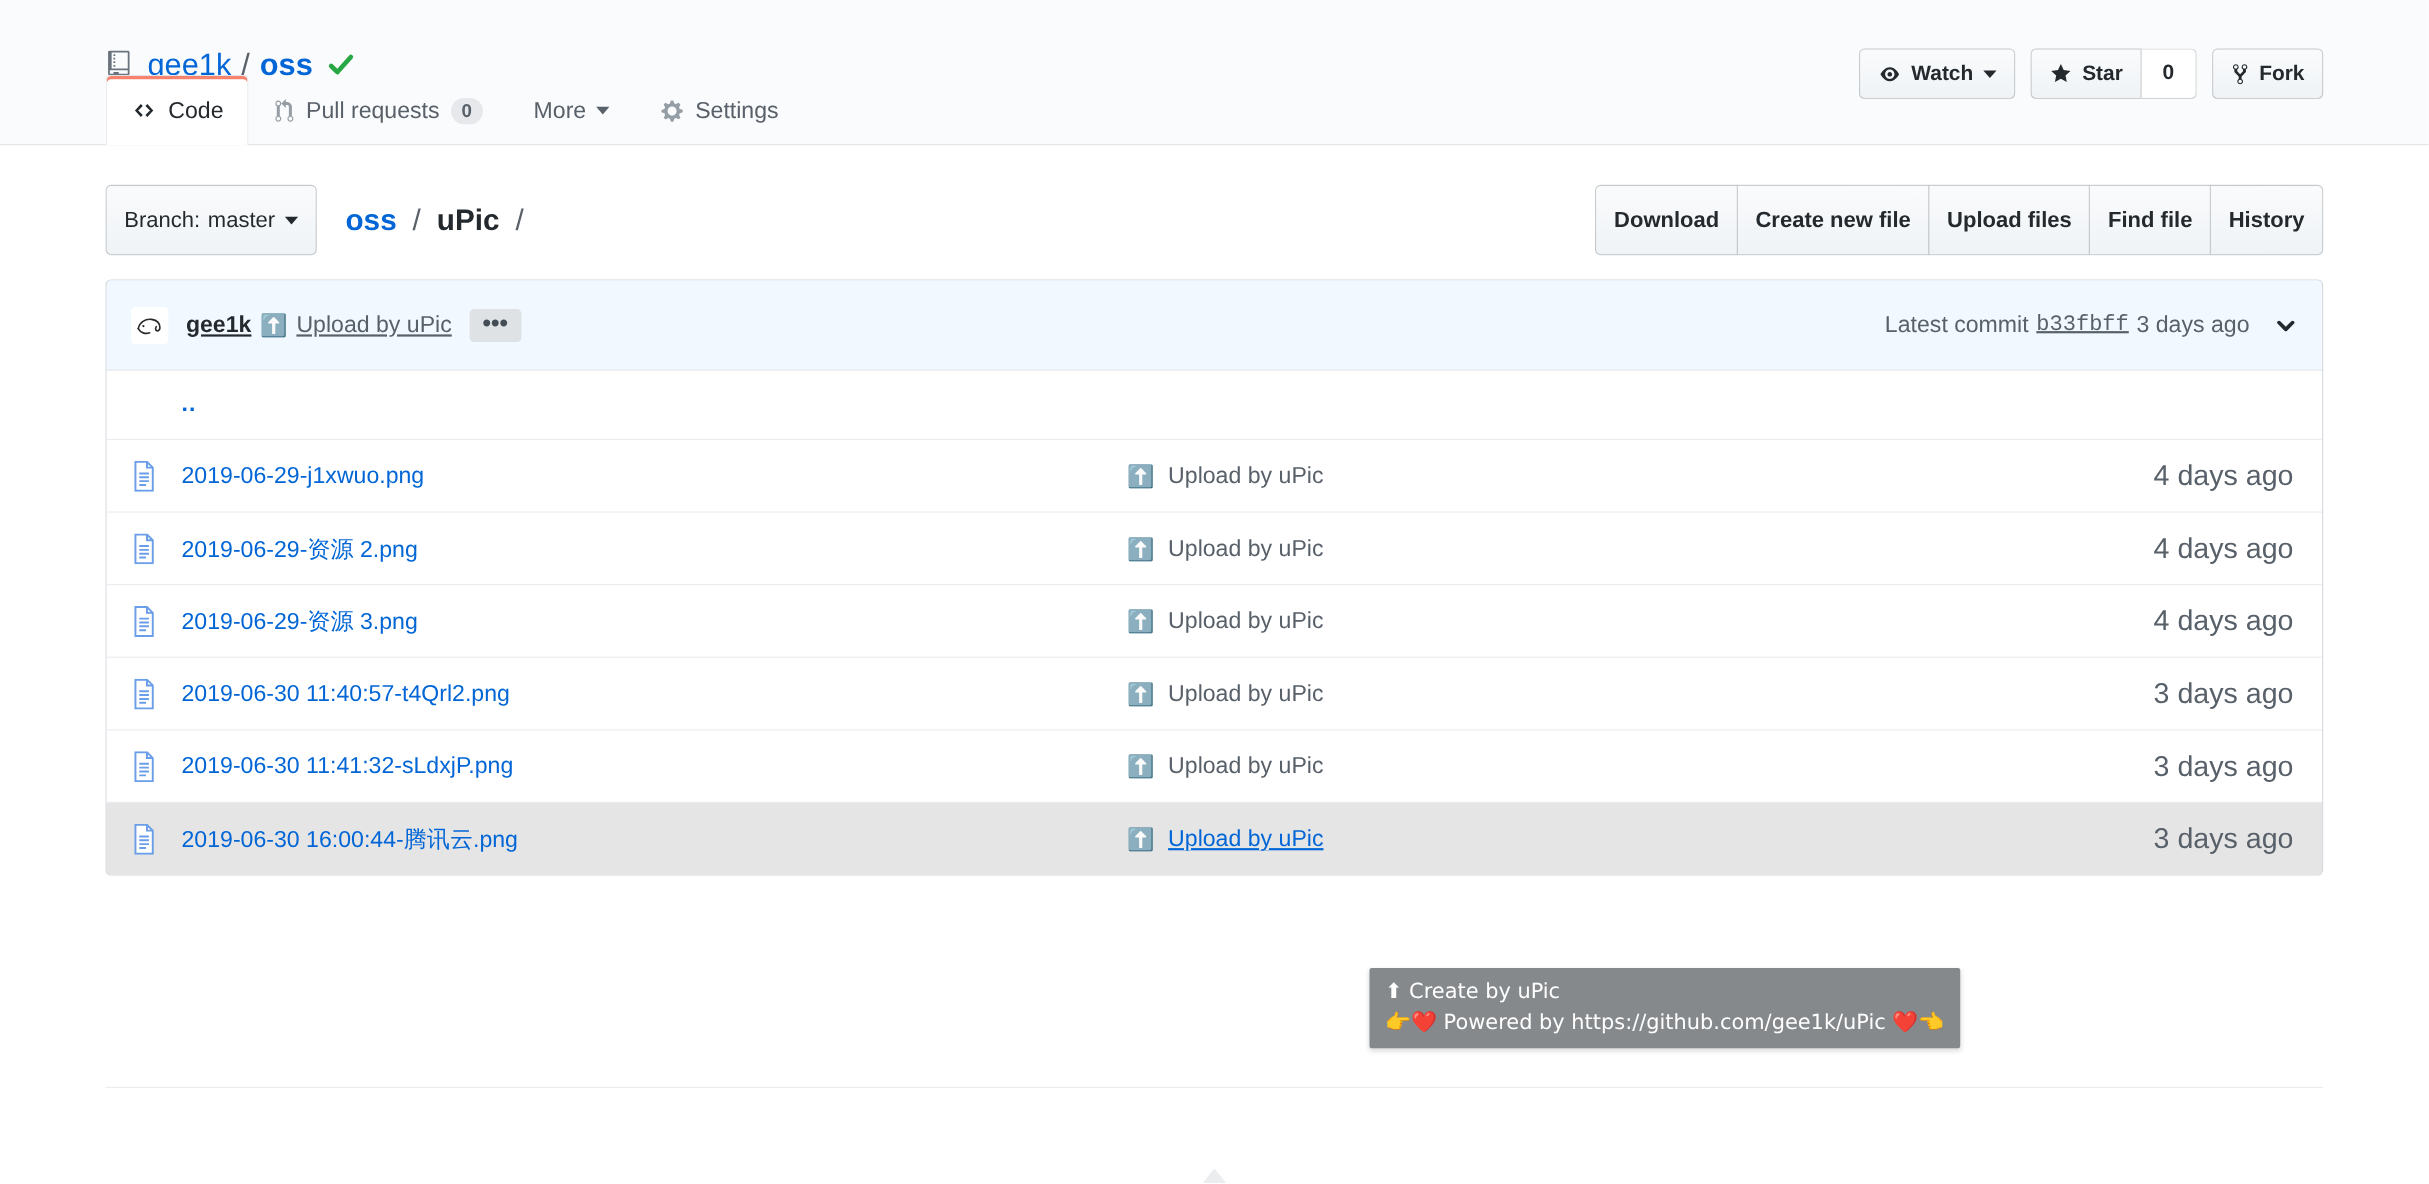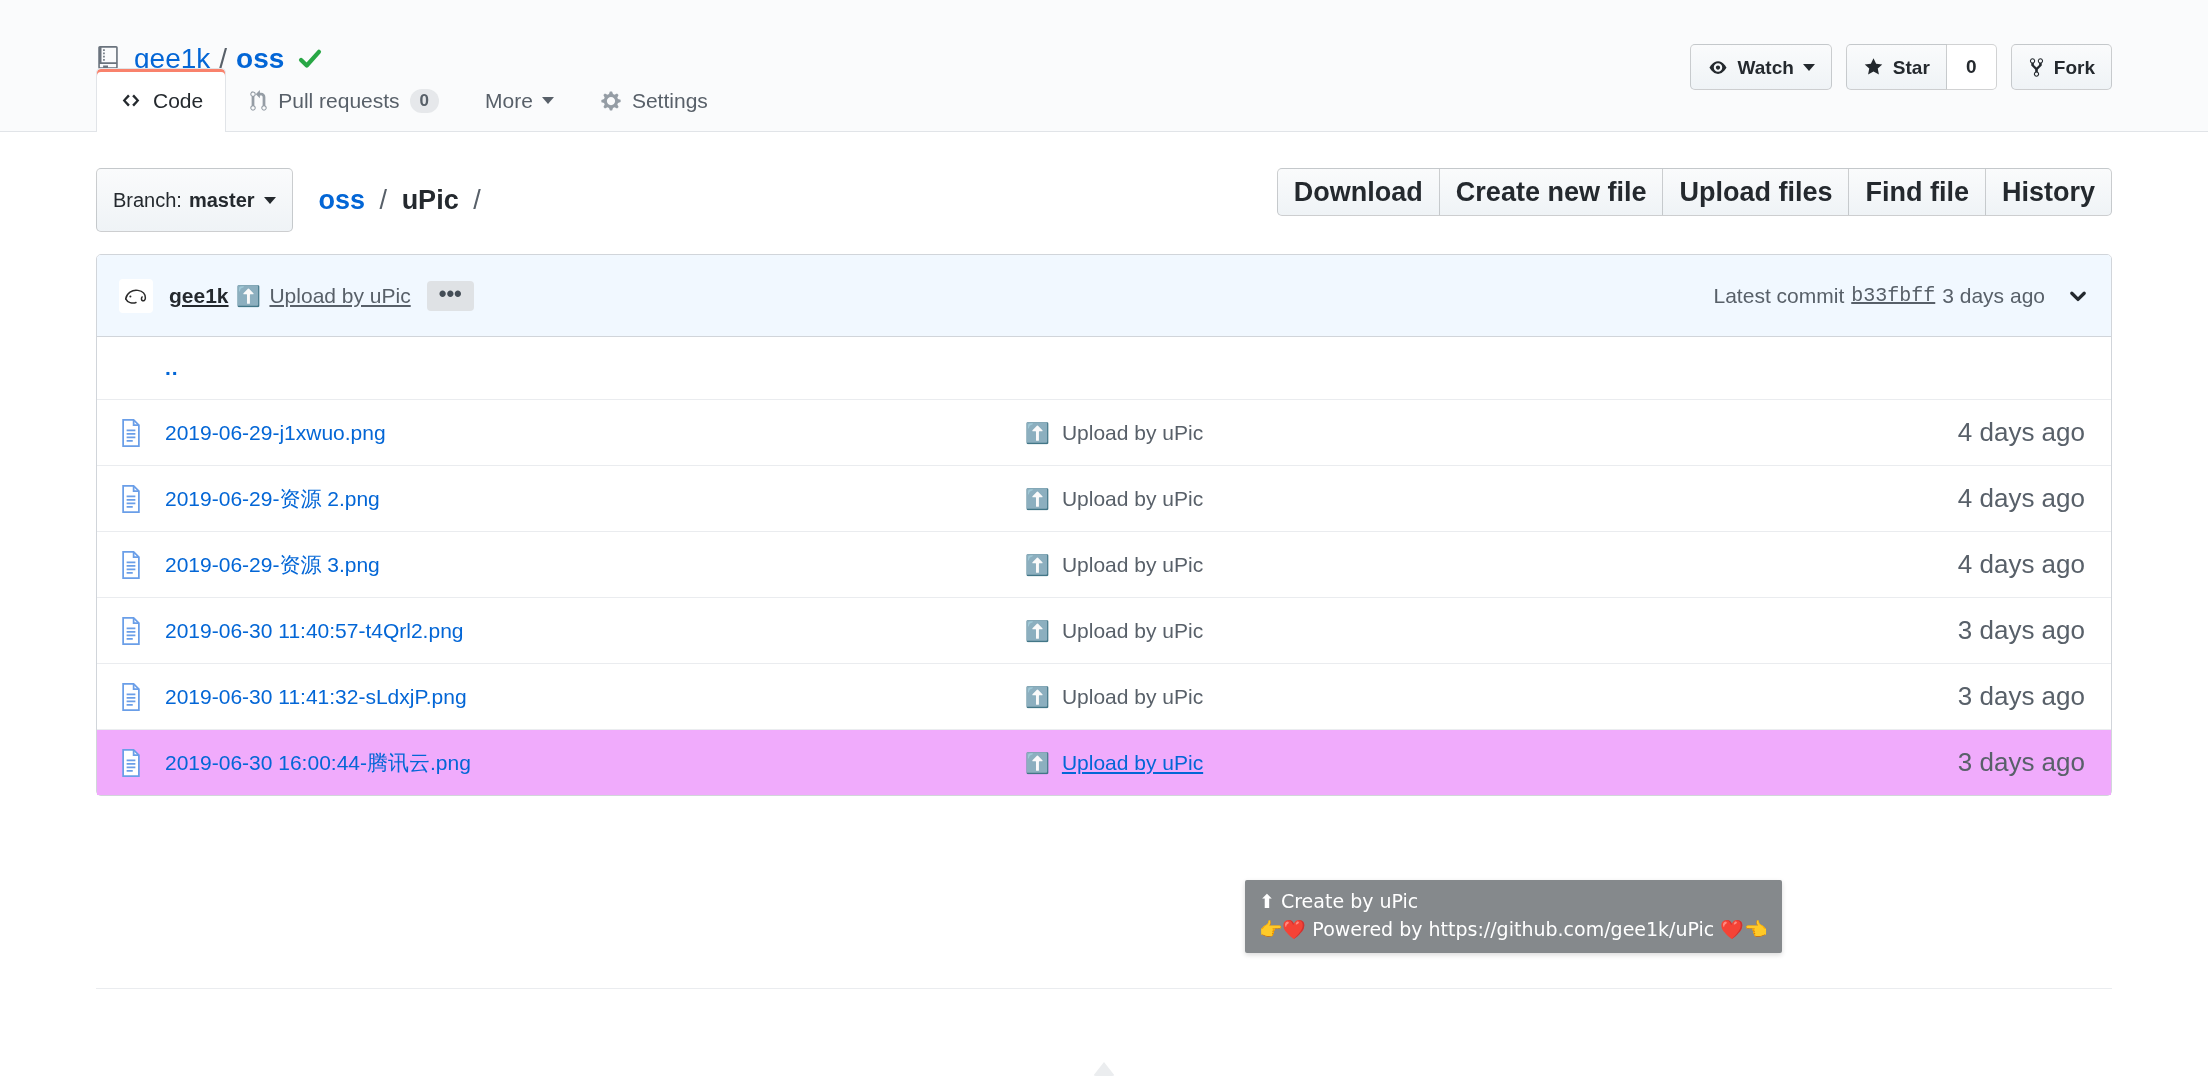--- a/index.html
+++ b/index.html
@@ -97,32 +97,32 @@
     position: relative;
   }
   .branch-btn {
     display:inline-flex; align-items:center;
     height: 64px; padding: 0 16px;
     font-size: 20px; color:#24292e;
     background: linear-gradient(#fafbfc, #eff3f6);
     border: 1px solid rgba(27,31,35,0.2);
     border-radius: 5px; cursor:pointer;
   }
-  .branch-btn b { font-weight: 700; margin-left: 7px; }
+  .branch-btn b { font-weight: 400; margin-left: 7px; }
   .breadcrumb { margin-left: 26px; font-size: 27px; color:#24292e; }
   .breadcrumb a { color: #0366d6; text-decoration: none; font-weight: 700; }
   .breadcrumb .sep { color:#586069; font-weight: 300; margin: 0 7px; }
   .breadcrumb .cur { font-weight: 700; }
 
   .file-actions {
     position: absolute; right: 0; top: 36px;
     display: flex; align-items: center;
   }
   .file-actions .btn {
-    height: 48px; font-size: 27px; border-radius: 0; margin-left: -1px;
+    height: 64px; font-size: 20px; border-radius: 0; margin-left: -1px;
   }
   .file-actions .btn:first-child { border-radius: 5px 0 0 5px; margin-left: 0; }
   .file-actions .btn:last-child { border-radius: 0 5px 5px 0; }
 
   
   .file-box {
     border: 1px solid #d1d5da;
     border-radius: 5px;
     overflow: visible;
   }
@@ -156,21 +156,21 @@
   .sha { font-family: "Liberation Mono", monospace; font-size: 20px; color:#586069; margin: 0 7px 0 7px;}
   .chevron-down { margin-left: 22px; display:inline-flex; color:#24292e; cursor:pointer; }
 
   .frow {
     display:flex; align-items:center;
     height: 66px;
     border-top: 1px solid #eaecef;
     background: #fff;
   }
   .frow:first-of-type { border-top: 0; }
-  .frow.hovered { background: #f0abfc; }
+  .frow.hovered { background: #e5e5e5; }
   .frow.updir { height: 62px; border-top: 0; }
   .fcell-icon { width: 68px; flex:none; display:flex; justify-content:center; align-items:center; }
   .fcell-name { flex: 0 0 860px; font-size: 21px; }
   .fcell-name a { color:#0366d6; text-decoration:none; }
   .fcell-name a.updir { color:#0366d6; font-weight: 700; letter-spacing: 1px; }
   .fcell-msg { flex: 1 1 auto; display:flex; align-items:center; font-size: 21px; color:#586069; }
   .fcell-msg a { color:#586069; text-decoration:none; }
   .frow.hovered .fcell-msg a { color:#0366d6; text-decoration: underline; }
   .fcell-msg .emj { margin-right: 12px; font-size: 20px; }
   .fcell-age { flex: 0 0 230px; text-align:right; padding-right: 26px; font-size: 26px; color:#586069; }

